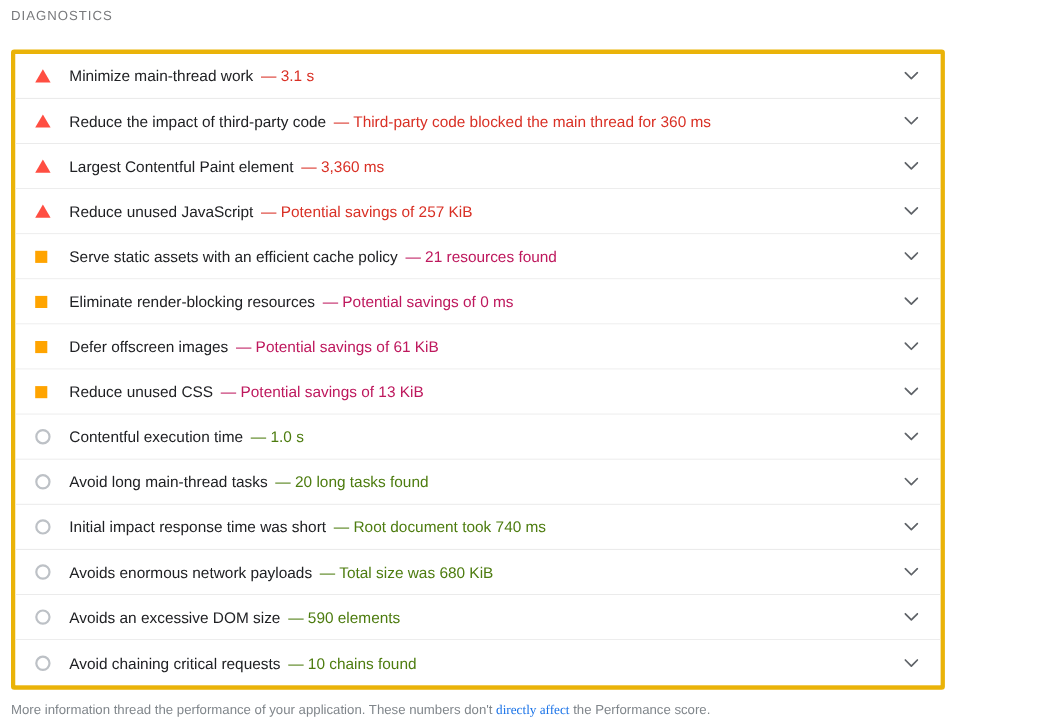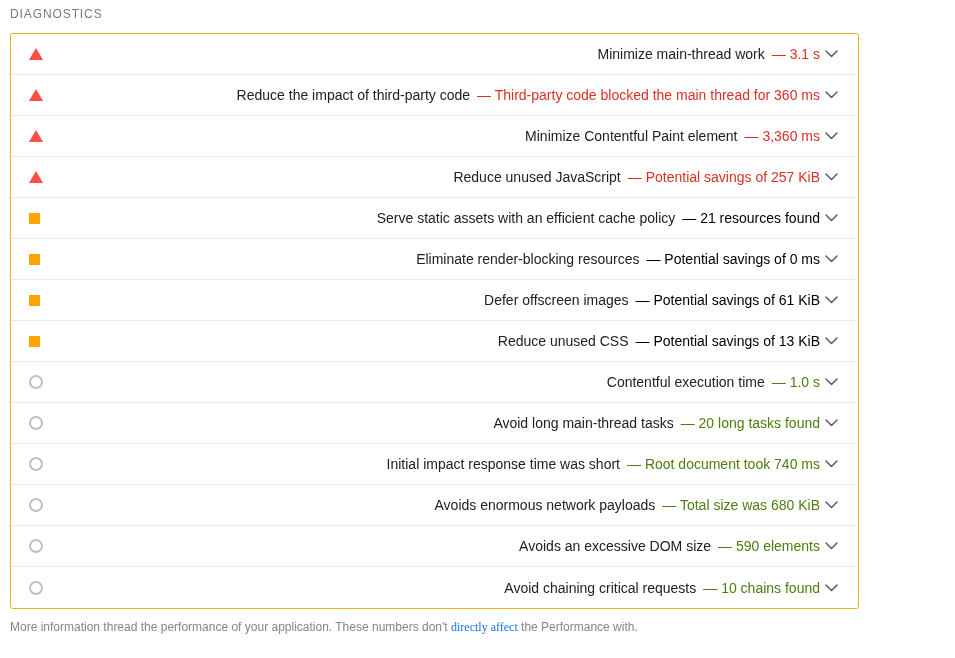--- a/index.html
+++ b/index.html
@@ -27,26 +27,25 @@
     font-size: 12px;
     letter-spacing: 0.9px;
     color: #78797c;
     text-transform: uppercase;
     padding: 7px 0 8px 10px;
     font-weight: 400;
   }
 
   
   .audit-card {
-    margin: 4px 10px 0 10px;
-    border: 1px solid #eab308;
+    margin: 16px 10px 0 10px;
+    border: 4px solid #eab308;
     border-radius: 3px;
     background: #fff;
     overflow: hidden;
-    text-align: right;
   }
 
   
   .audit-row {
     display: flex;
     align-items: center;
     height: 41px;
     padding: 0 10px 0 9px;
     box-sizing: border-box;
     border-bottom: 1px solid #ebebeb;
@@ -101,21 +100,21 @@
     text-overflow: ellipsis;
     padding-left: 12px;
   }
   .audit-title {
     color: #202124;
   }
   .audit-value {
     margin-left: 7px;
   }
   .audit-value.sv-fail     { color: #d93025; }
-  .audit-value.sv-average  { color: #000000; }
+  .audit-value.sv-average  { color: #be185d; }
   .audit-value.sv-pass     { color: #4d7c0f; }
 
   
   .chevron {
     width: 22px;
     min-width: 22px;
     height: 22px;
     display: flex;
     align-items: center;
     justify-content: center;
@@ -164,21 +163,21 @@
         <div class="chevron">
           <svg width="13" height="8" viewBox="0 0 13 8" aria-hidden="true">
             <path d="M1 1 L6.5 6.5 L12 1" fill="none" stroke="#5f6368" stroke-width="1.6" stroke-linecap="round" stroke-linejoin="round"></path>
           </svg>
         </div>
       </div>
       <div class="audit-row">
         <div class="sev">
           <span class="sev-fail"></span>
         </div>
-        <div class="audit-text"><span class="audit-title">Minimize Contentful Paint element</span><span class="audit-value sv-fail"><span>—</span> <span>3,360 ms</span></span></div>
+        <div class="audit-text"><span class="audit-title">Largest Contentful Paint element</span><span class="audit-value sv-fail"><span>—</span> <span>3,360 ms</span></span></div>
         <div class="chevron">
           <svg width="13" height="8" viewBox="0 0 13 8" aria-hidden="true">
             <path d="M1 1 L6.5 6.5 L12 1" fill="none" stroke="#5f6368" stroke-width="1.6" stroke-linecap="round" stroke-linejoin="round"></path>
           </svg>
         </div>
       </div>
       <div class="audit-row">
         <div class="sev">
           <span class="sev-fail"></span>
         </div>
@@ -295,16 +294,16 @@
         <div class="audit-text"><span class="audit-title">Avoid chaining critical requests</span><span class="audit-value sv-pass"><span>—</span> <span>10 chains found</span></span></div>
         <div class="chevron">
           <svg width="13" height="8" viewBox="0 0 13 8" aria-hidden="true">
             <path d="M1 1 L6.5 6.5 L12 1" fill="none" stroke="#5f6368" stroke-width="1.6" stroke-linecap="round" stroke-linejoin="round"></path>
           </svg>
         </div>
       </div>
     </div>
 
   <div class="footer-note">
-    <span>More information thread the performance of your application. These numbers don't </span><a href="#">directly affect</a><span> the Performance with.</span>
+    <span>More information thread the performance of your application. These numbers don't </span><a href="#">directly affect</a><span> the Performance score.</span>
   </div>
 
 </div>
 
 </body></html>

